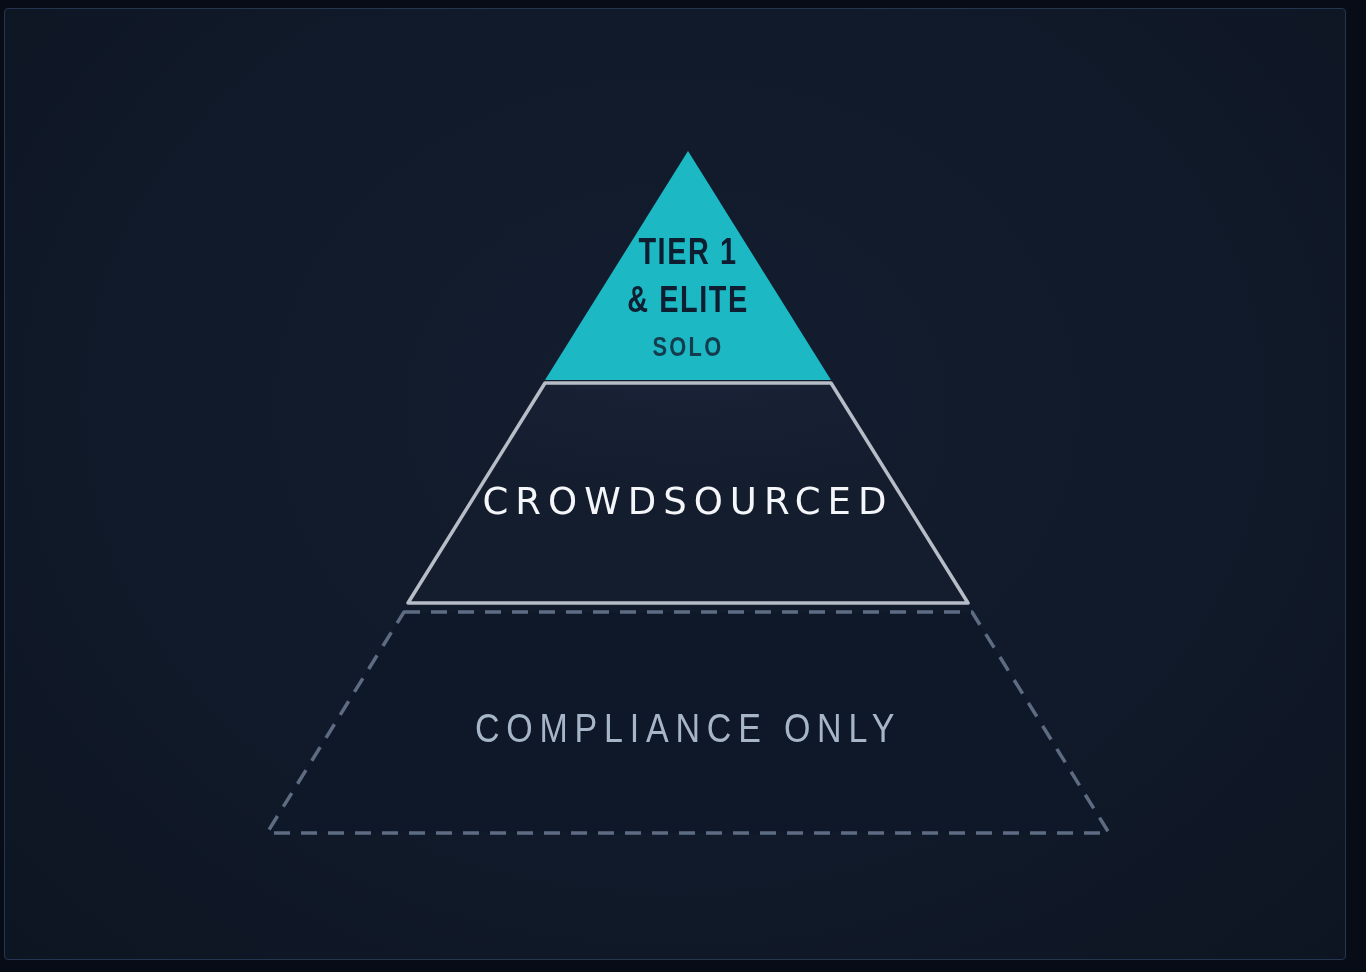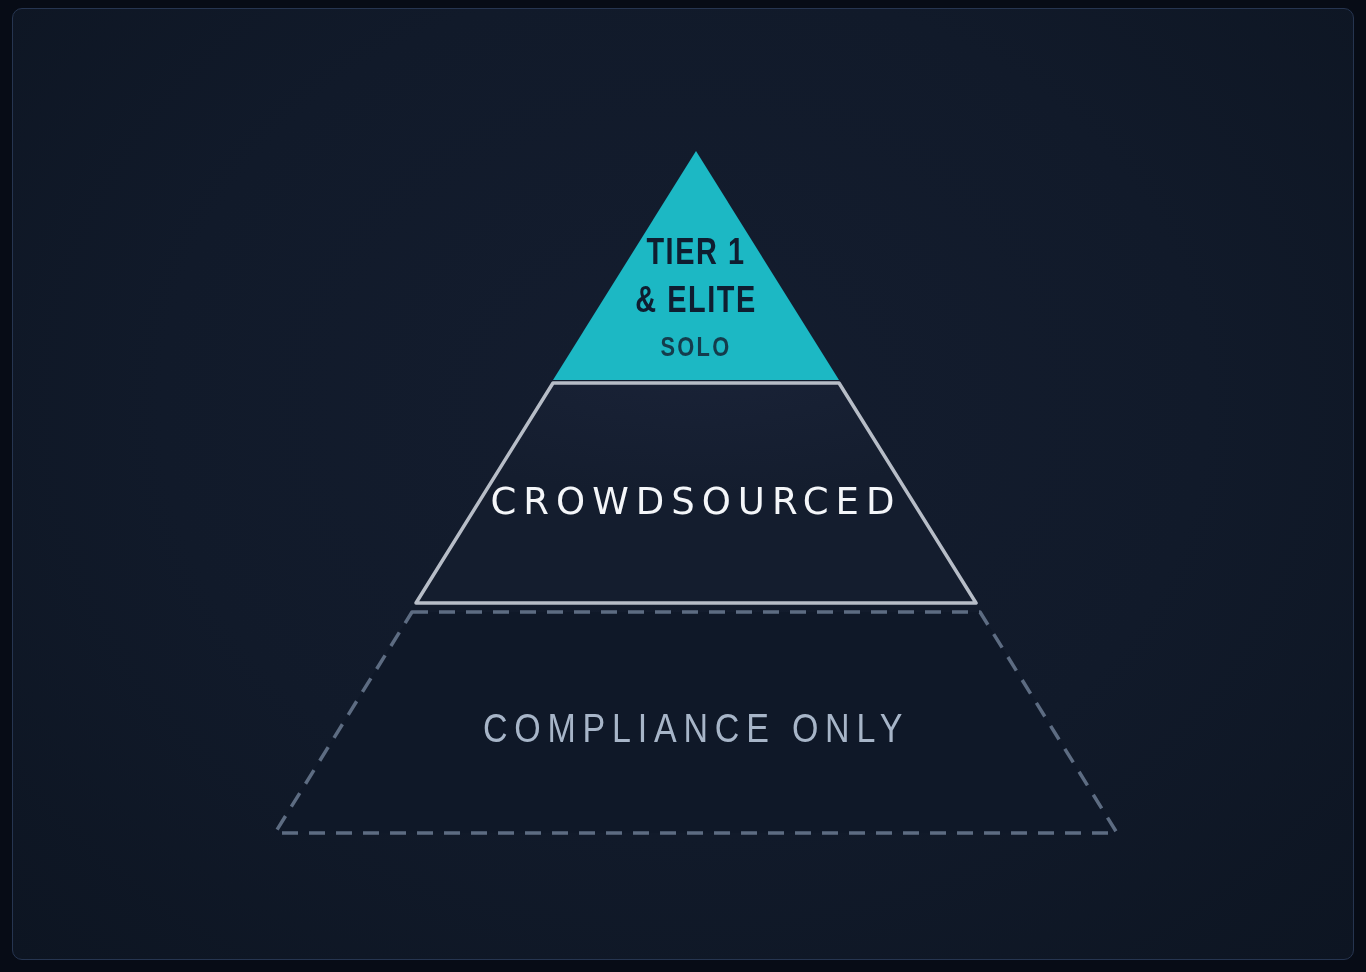--- a/index.html
+++ b/index.html
@@ -6,26 +6,26 @@
     margin: 0;
     padding: 0;
     width: 1366px;
     height: 972px;
     background: #070c16;
     overflow: hidden;
     font-family: "Liberation Sans", sans-serif;
   }
   .panel {
     position: absolute;
-    left: 12px;
+    left: 4px;
     top: 8px;
     width: 1340px;
     height: 950px;
     border: 1px solid #263550;
-    border-radius: 10px;
+    border-radius: 4px;
     background: radial-gradient(ellipse at 50% 42%, #141d2f 0%, #111a2a 55%, #0d1522 100%);
   }
   svg { position: absolute; left: 0; top: 0; }
 
   .tier-top-label {
     font-family: "Liberation Sans", sans-serif;
     font-weight: bold;
     font-size: 37px;
     letter-spacing: 2px;
   }

